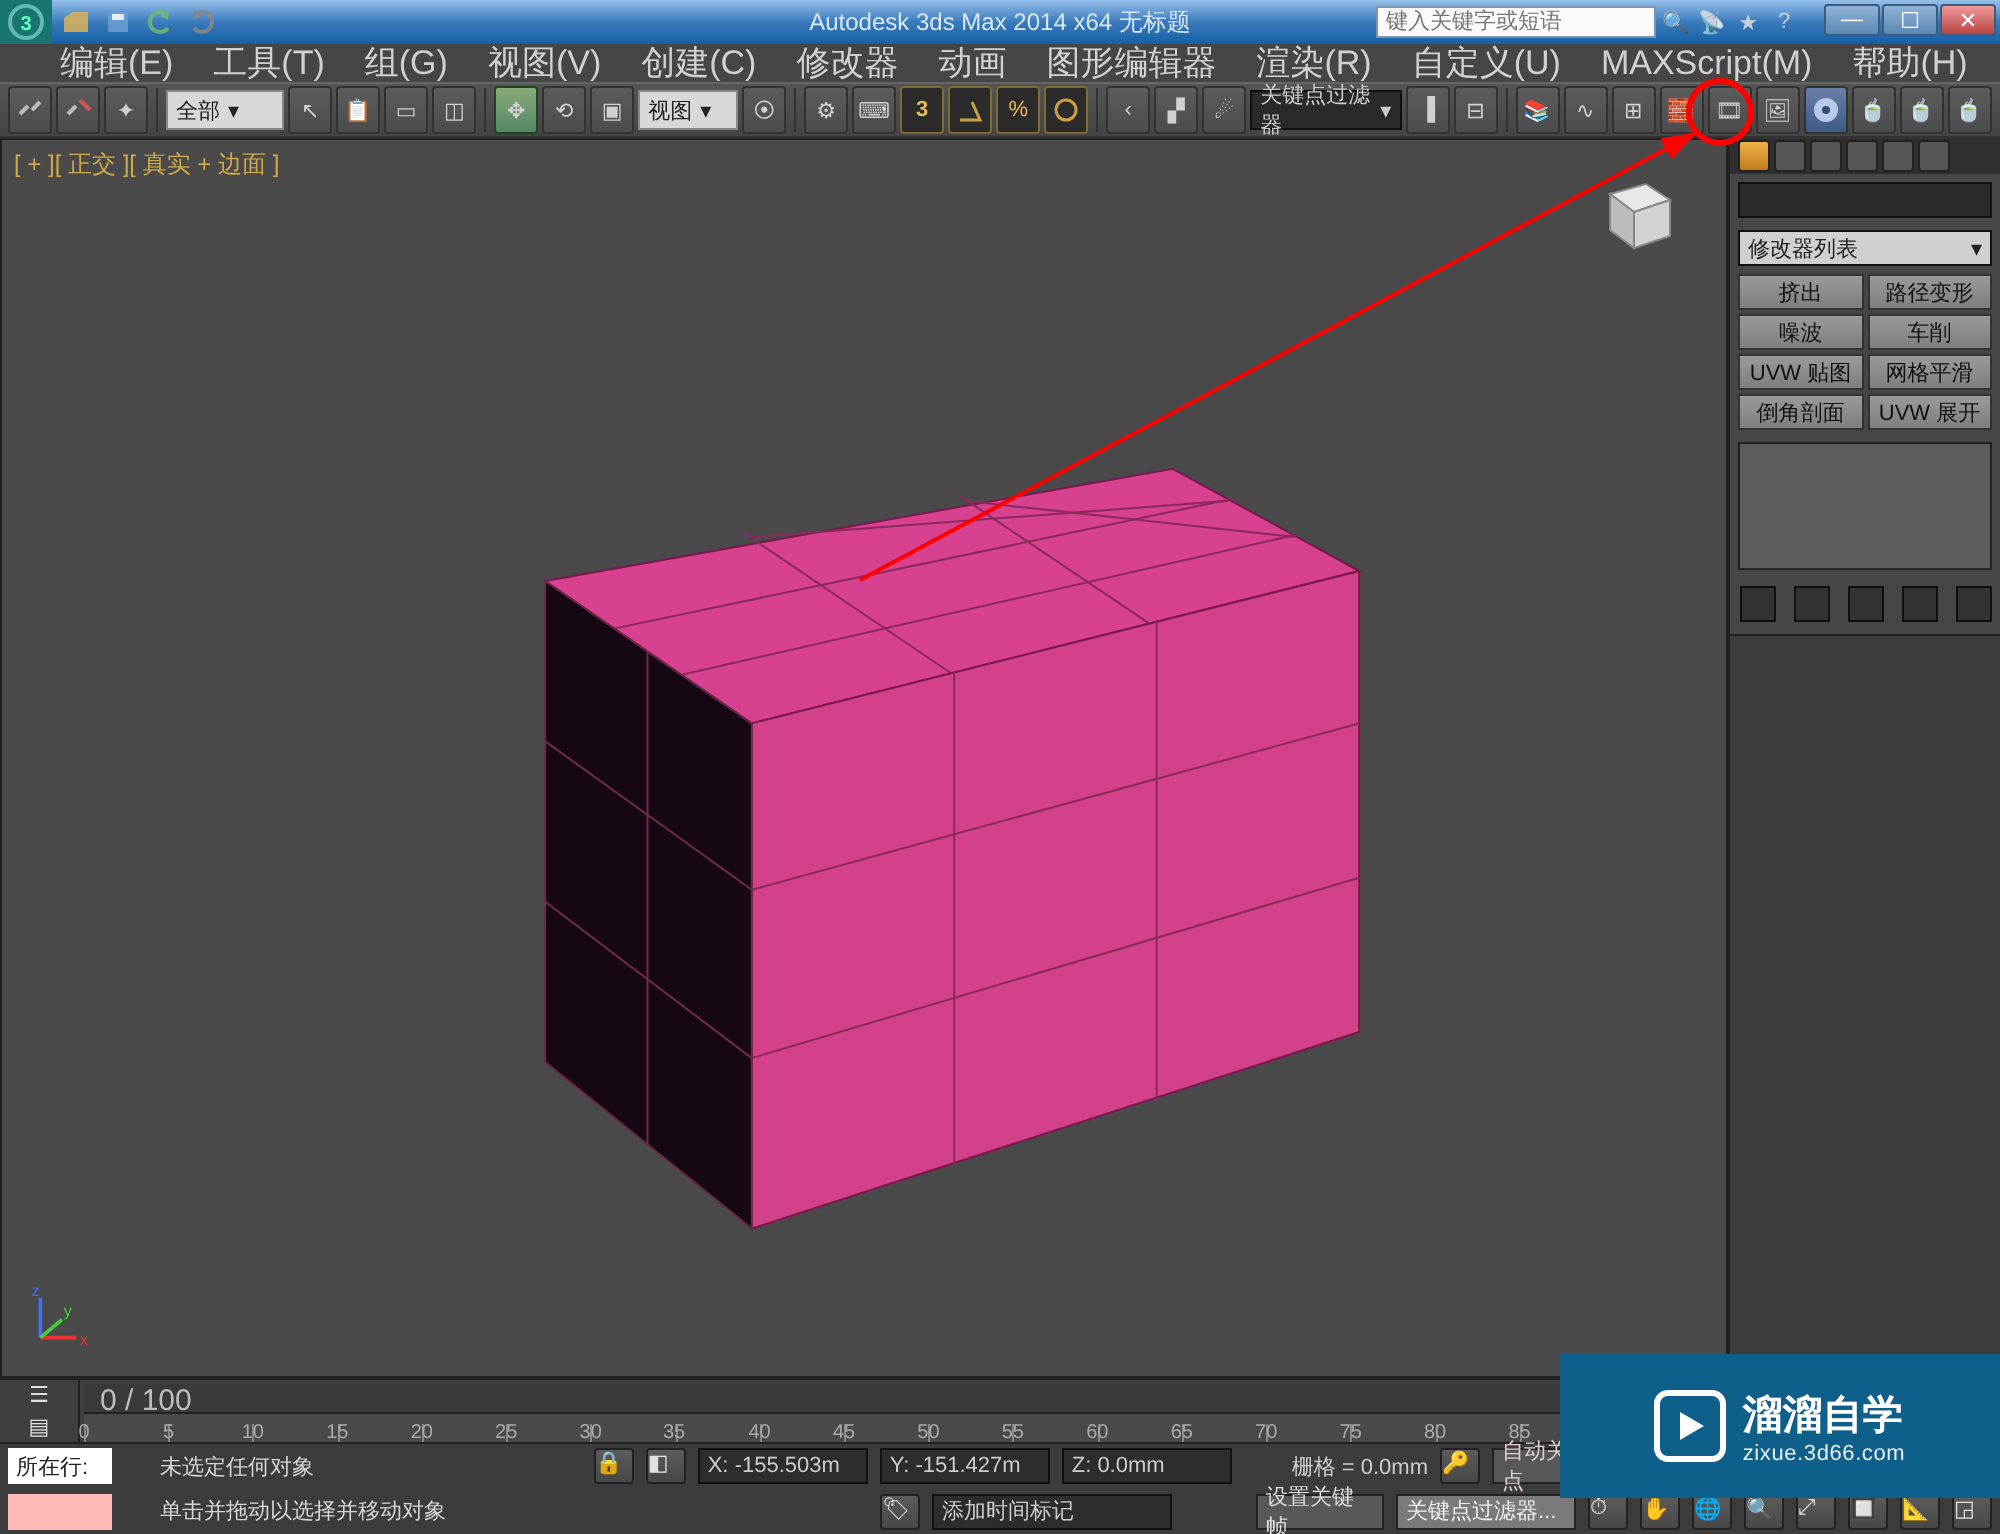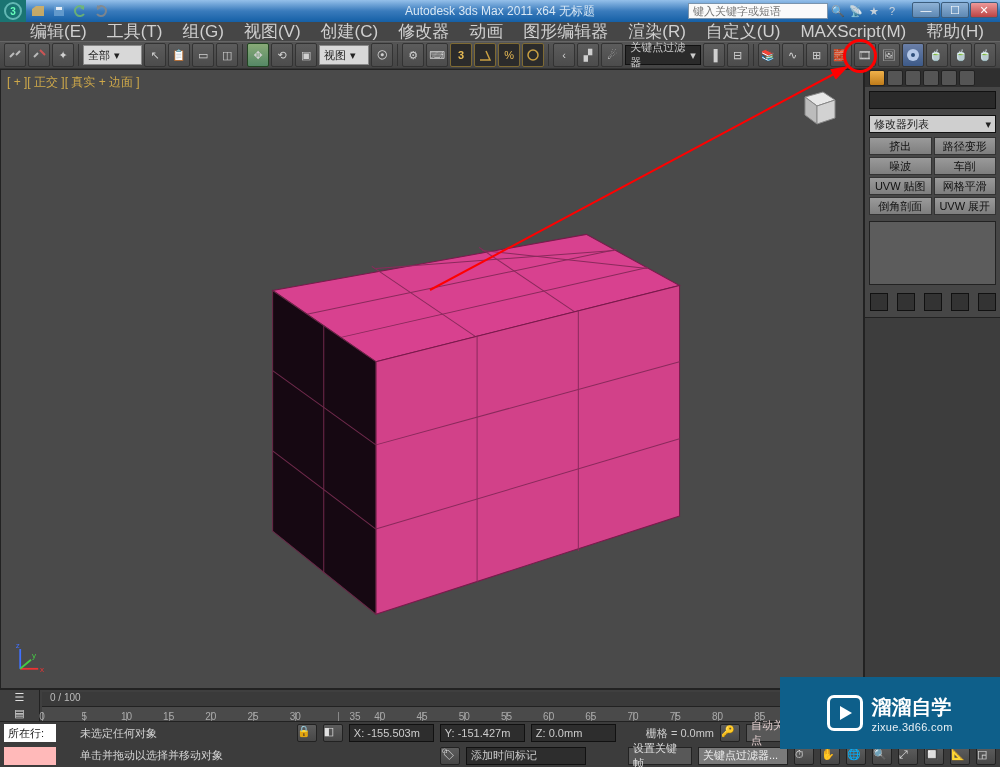--- a/index.html
+++ b/index.html
@@ -123,21 +123,21 @@
 .rp-thumb { margin:4px; height:64px; background:#5c5c5c; border:1px solid #222;}
 .rp-toolrow { display:flex; justify-content:space-around; padding:4px 2px; gap:4px;}
 .rp-toolrow .sq { width:18px; height:18px; background:#333; border:1px solid #111;}
 .rp-body { flex:1; background:#3d3d3d; border-top:1px solid #222; margin-top:2px;}
 
 .timeline {
   position:absolute; left:0; right:0; bottom:46px; height:32px;
   background:#3f3f3f; border-top:1px solid #222;
 }
 .time-scrub { height:14px; background:#3a3a3a; position:relative; margin-top:2px;}
-.time-scrub .pos { position:absolute; left:8px; top:0; color:#bdbdbd; font-size:10px;}
+.time-scrub .pos { position:absolute; left:8px; top:0; color:#bdbdbd; font-size:15px;}
 .time-ruler { height:16px; background:#4a4a4a; position:relative; border-top:1px solid #222; }
 .tick { position:absolute; bottom:0; width:1px; height:6px; background:#888;}
 .ticklbl { position:absolute; bottom:0; font-size:10px; color:#aaa; transform:translateX(-50%);}
 .time-left-tools { position:absolute; left:0; bottom:0; top:0; width:40px; background:#3f3f3f; border-right:1px solid #222;
   display:flex; flex-direction:column;}
 .statusbar {
   position:absolute; left:0; right:0; bottom:0; height:46px;
   background:#3c3c3c; border-top:1px solid #222;
   display:flex; flex-direction:column;
 }
@@ -202,21 +202,21 @@
           <path d="M11 1 L11 6 L7 4 Z" fill="#72b96c"></path>
         </svg>
       </span>
     <span class="ticon">
         <svg width="14" height="14">
           <path d="M3 4 A5 5 0 1 1 3 10" fill="none" stroke="#888" stroke-width="2"></path>
           <path d="M3 1 L3 6 L7 4 Z" fill="#888"></path>
         </svg>
       </span>
   </div>
-  <div class="title-center">Autodesk 3ds Max 2011  x64    无标题</div>
+  <div class="title-center">Autodesk 3ds Max 2014  x64    无标题</div>
   <div class="search-area">
     <input type="text" placeholder="键入关键字或短语" style="">
     <span class="ticon">🔍</span>
     <span class="ticon">📡</span>
     <span class="ticon">★</span>
     <span class="ticon">?</span>
   </div>
   <div class="win-btn-group">
     <div class="win-btn">—</div>
     <div class="win-btn">☐</div>
@@ -421,21 +421,21 @@
       <div class="ticklbl" style="left: 84.4444px;">10</div>
       <div class="tick" style="left: 126.667px; height: 10px;"></div>
       <div class="ticklbl" style="left: 126.667px;">15</div>
       <div class="tick" style="left: 168.889px; height: 10px;"></div>
       <div class="ticklbl" style="left: 168.889px;">20</div>
       <div class="tick" style="left: 211.111px; height: 10px;"></div>
       <div class="ticklbl" style="left: 211.111px;">25</div>
       <div class="tick" style="left: 253.333px; height: 10px;"></div>
       <div class="ticklbl" style="left: 253.333px;">30</div>
       <div class="tick" style="left: 295.556px; height: 10px;"></div>
-      <div class="ticklbl" style="left: 313px;">35</div>
+      <div class="ticklbl" style="left: 295px;">35</div>
       <div class="tick" style="left: 337.778px; height: 10px;"></div>
       <div class="ticklbl" style="left: 337.778px;">40</div>
       <div class="tick" style="left: 380px; height: 10px;"></div>
       <div class="ticklbl" style="left: 380px;">45</div>
       <div class="tick" style="left: 422.222px; height: 10px;"></div>
       <div class="ticklbl" style="left: 422.222px;">50</div>
       <div class="tick" style="left: 464.444px; height: 10px;"></div>
       <div class="ticklbl" style="left: 464.444px;">55</div>
       <div class="tick" style="left: 506.667px; height: 10px;"></div>
       <div class="ticklbl" style="left: 506.667px;">60</div>

